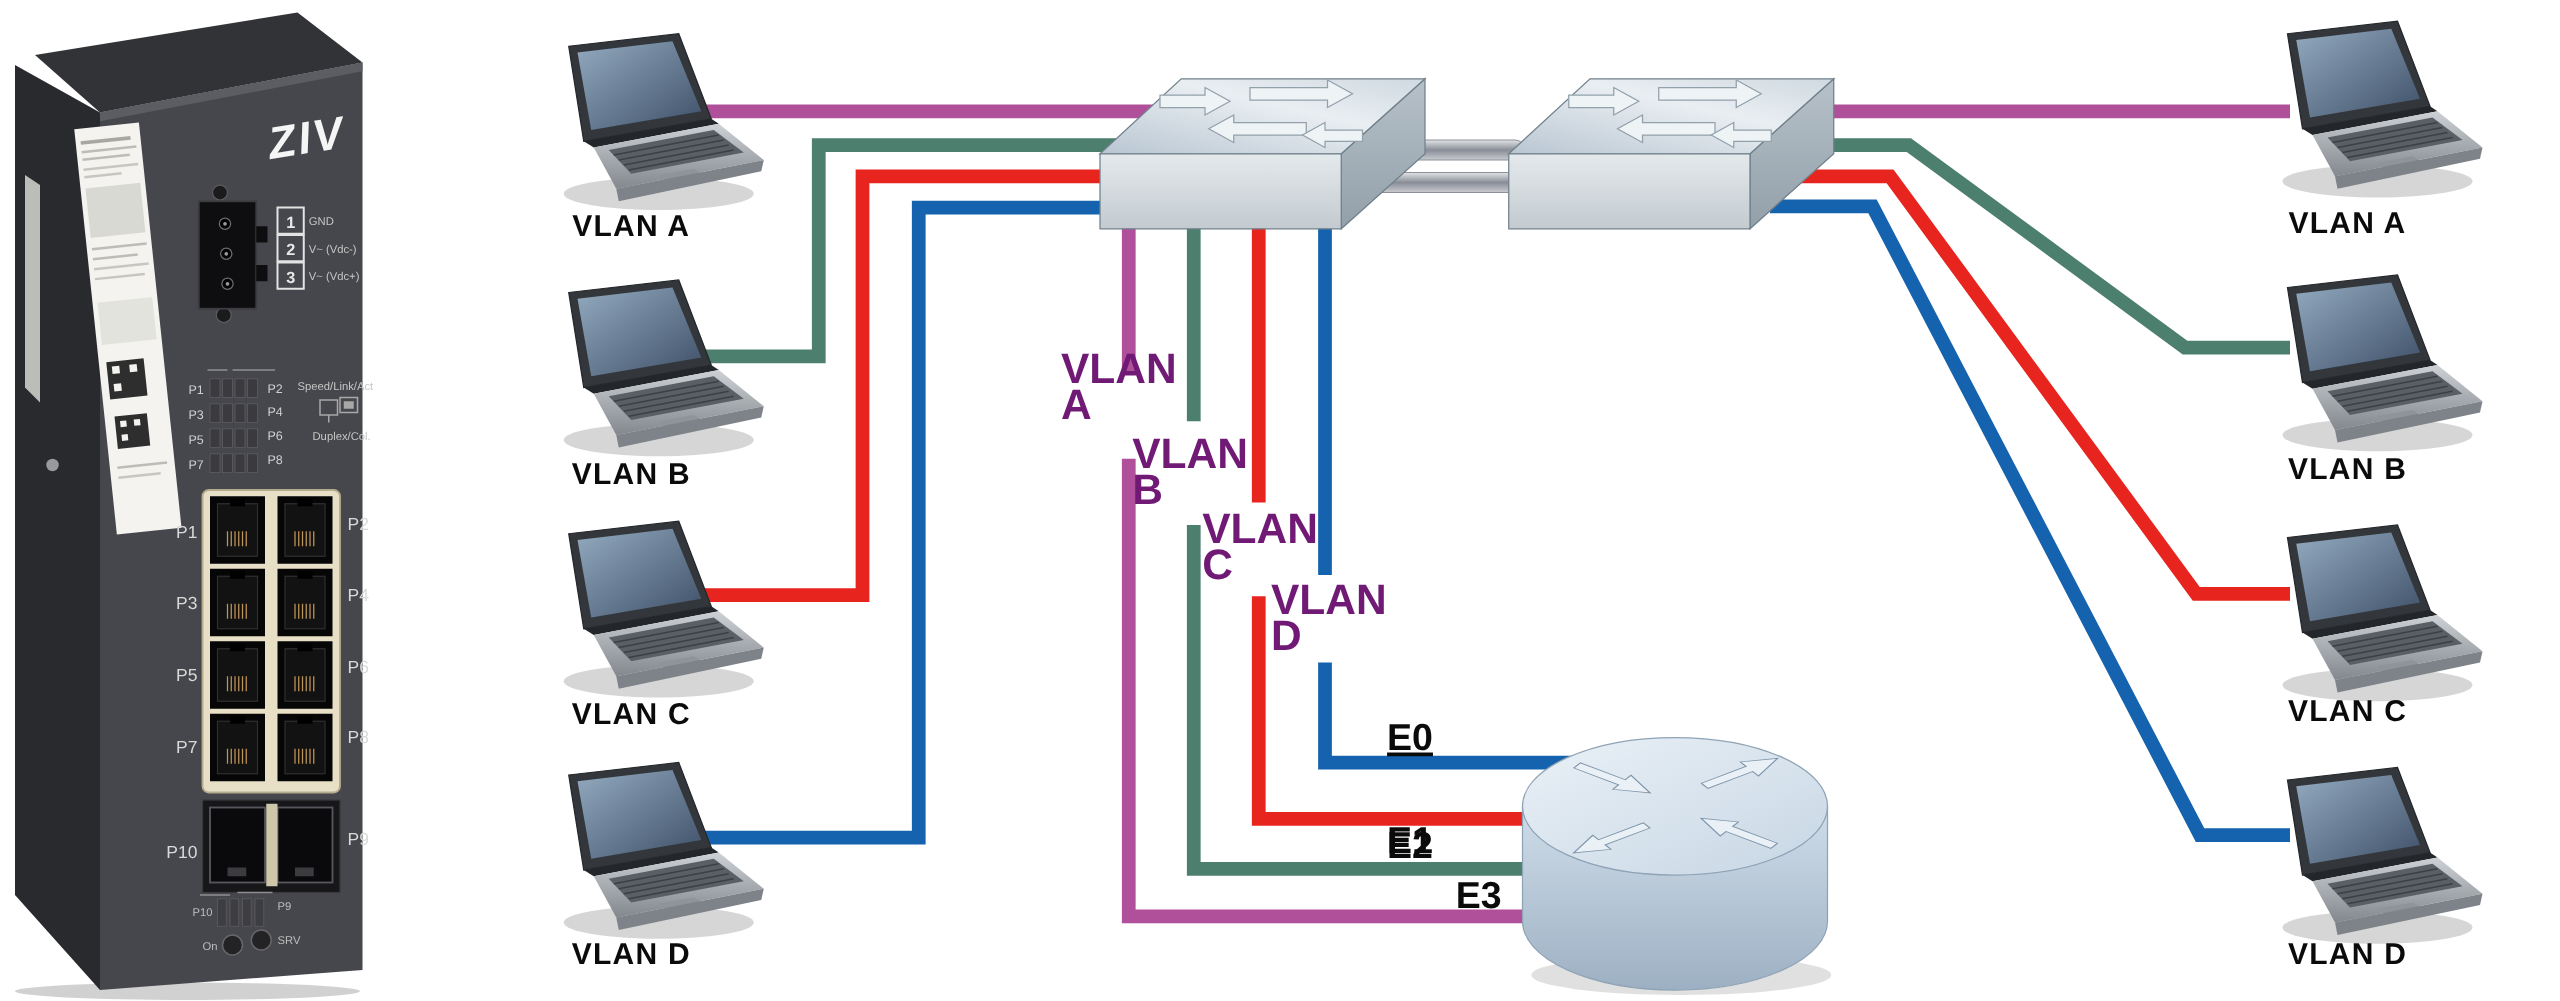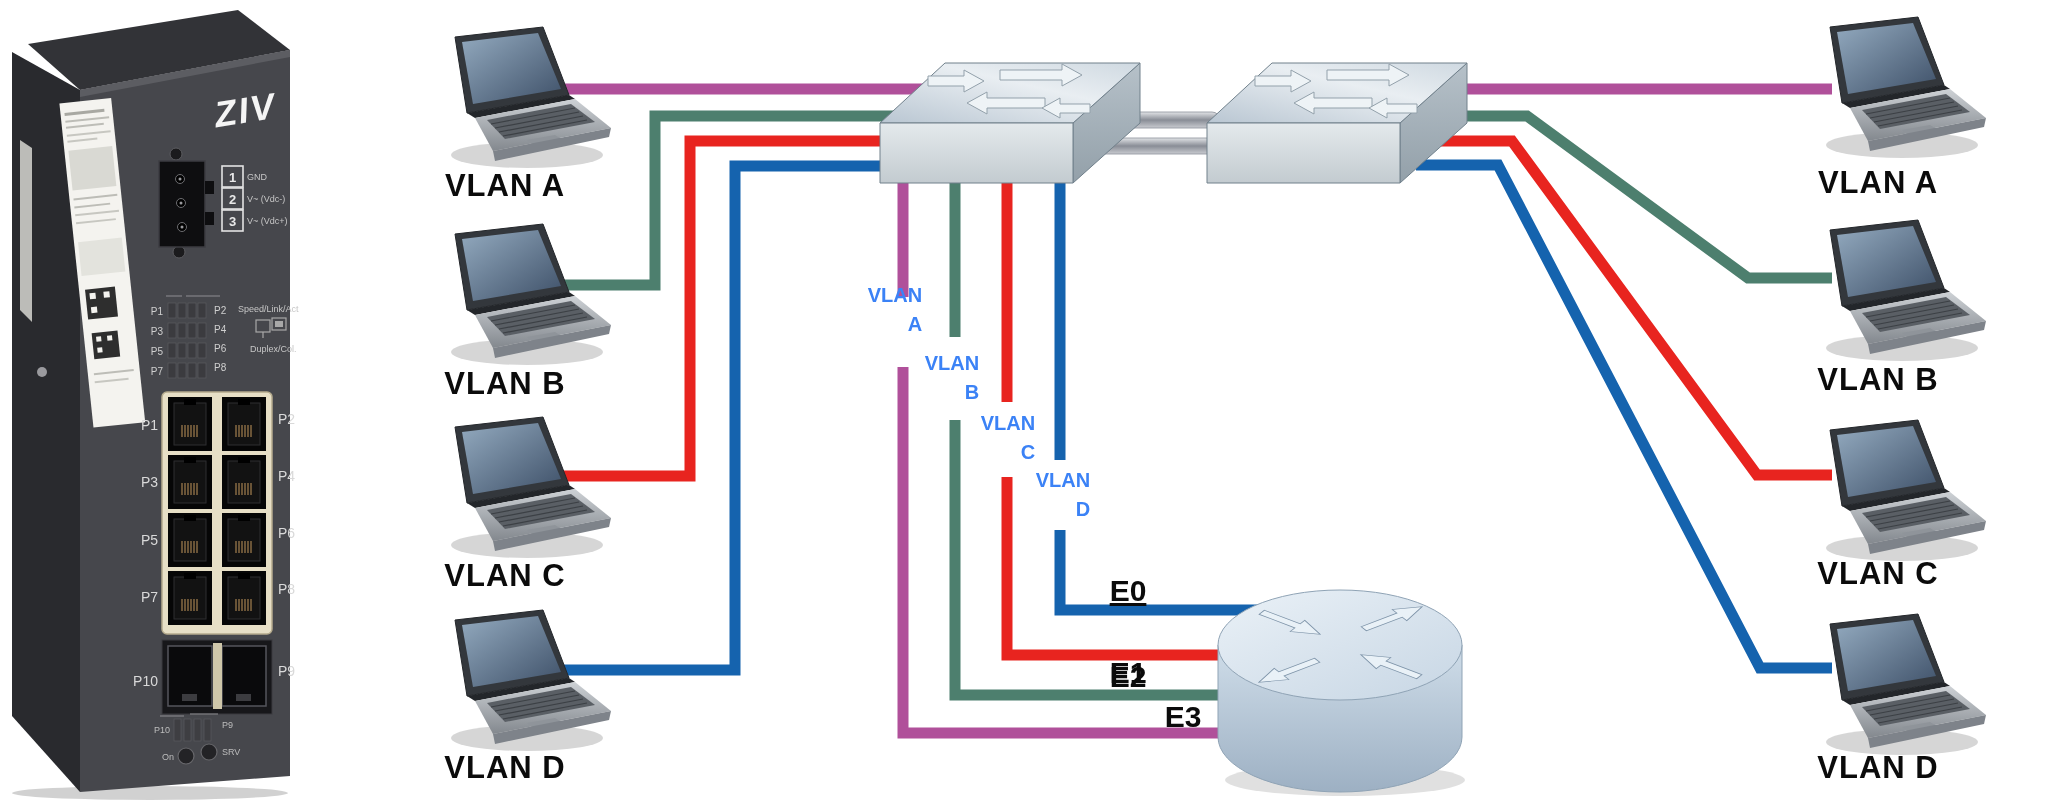--- a/index.html
+++ b/index.html
@@ -2,24 +2,24 @@
 <html><head>
 <meta charset="utf-8">
 <style>
   html,body{margin:0;padding:0;background:#ffffff;}
   #stage{position:relative;width:2048px;height:801px;background:#ffffff;overflow:hidden;
          font-family:"Liberation Sans",sans-serif;}
   #stage svg{position:absolute;left:0;top:0;}
   svg text{font-family:"Liberation Sans",sans-serif;}
   .cable{fill:none;stroke-width:11;}
   .pipe{fill:url(#pipeGrad);stroke:#8b9099;stroke-width:0.8;}
-  .host-label{position:absolute;transform:translateX(-50%);font-weight:bold;font-size:31px;
+  .host-label{position:absolute;transform:translateX(-50%);font-weight:bold;font-size:24px;
               color:#0b0b0b;letter-spacing:1px;white-space:nowrap;}
-  .trunk-label{position:absolute;transform:translateX(-50%);font-weight:bold;font-size:20px;
-               line-height:29px;color:#3b82f6;text-align:right;white-space:nowrap;}
+  .trunk-label{position:absolute;transform:translateX(-50%);font-weight:bold;font-size:34px;
+               line-height:29px;color:#701a75;text-align:left;white-space:nowrap;}
   .eth-label{position:absolute;transform:translateX(-50%);font-weight:bold;font-size:30px;color:#0b0b0b;}
   .brand{font-size:36px;font-weight:bold;font-style:italic;fill:#f5f5f5;letter-spacing:2px;}
   .t-tiny{font-size:9px;fill:#c6c6c6;}
   .t-led{font-size:10px;fill:#cfcfcf;}
   .t-port{font-size:14px;fill:#d9d9d9;}
   .t-num{font-size:13px;fill:#e8e8e8;font-weight:bold;}
   .t-bot{font-size:9px;fill:#bdbdbd;}
 </style>
 </head>
 <body>

